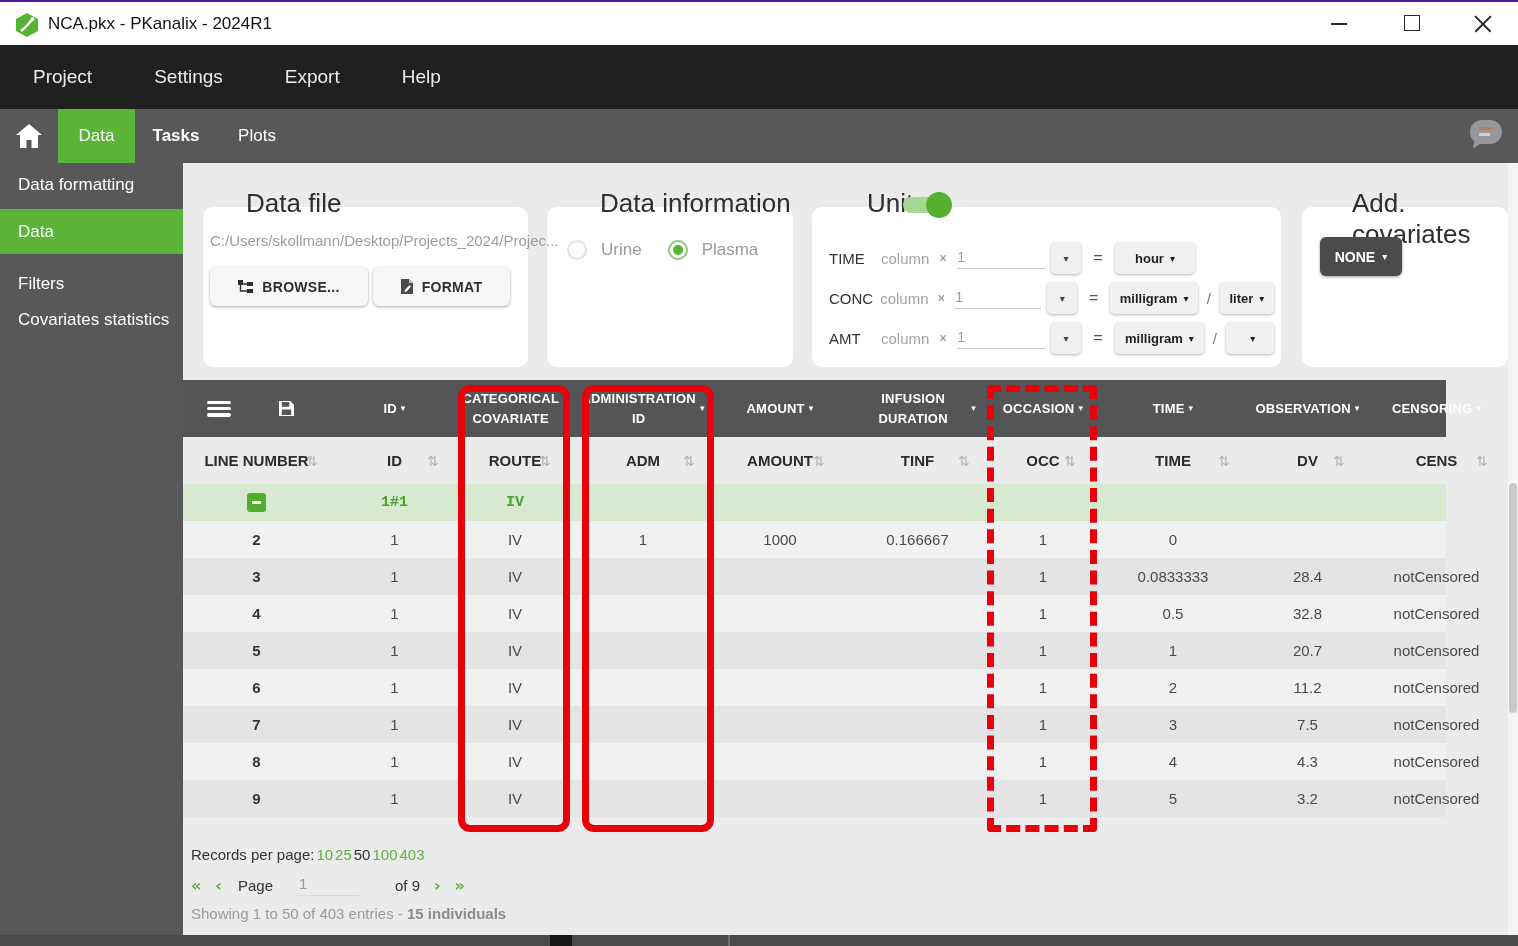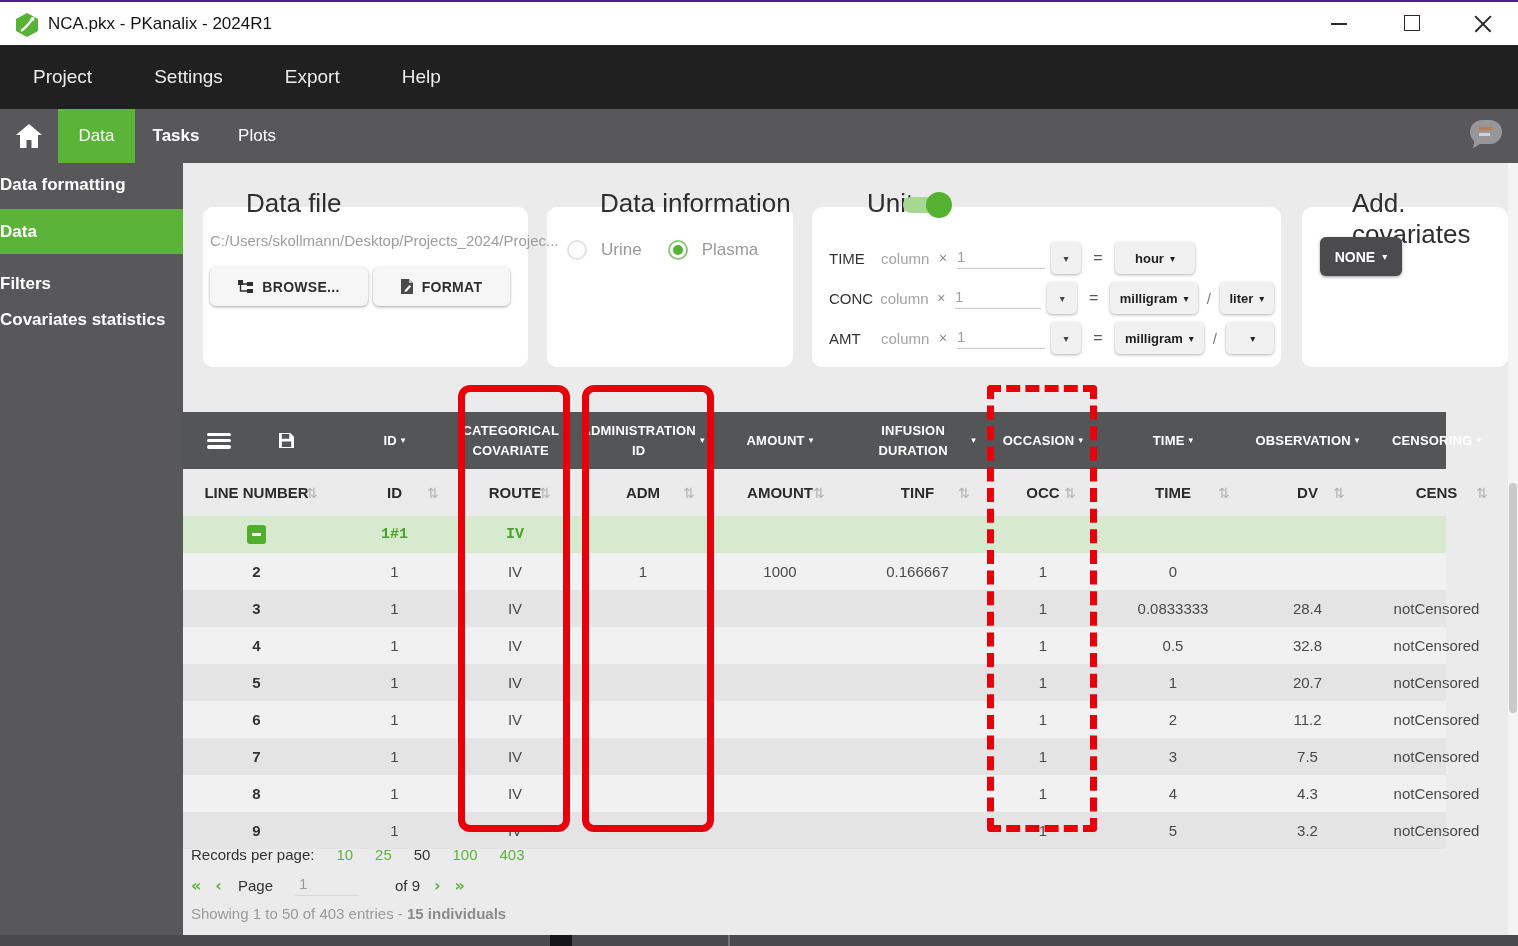--- a/index.html
+++ b/index.html
@@ -34,21 +34,21 @@
   .tab-data  { left:58px;  width:77px; background:#5bb437; }
   .tab-tasks { left:135px; width:82px; font-weight:bold; }
   .tab-plots { left:217px; width:80px; }
   .chat-icon { position:absolute; left:1470px; top:120px; width:32px; height:24px; background:#97979a; border-radius:12px; }
   .chat-icon::after { content:""; position:absolute; left:4px; bottom:-6px; border:6px solid transparent; border-top-color:#97979a; border-left-color:#97979a; transform:rotate(12deg); }
   .chat-line1 { position:absolute; left:9px; top:7px; width:14px; height:3px; background:#bb7e50; }
   .chat-line2 { position:absolute; left:9px; top:13px; width:11px; height:3px; background:#d2d2d4; }
 
   
   .sidebar { position:absolute; top:163px; left:0; width:183px; height:772px; background:#58585a; }
-  .side-item { position:absolute; left:0; width:183px; color:#fff; font-weight:bold; font-size:17px; display:flex; align-items:center; }
+  .side-item { position:absolute; left:0; width:183px; color:#fff; font-weight:normal; font-size:17px; padding-left:18px; display:flex; align-items:center; }
   .side-item.plain { height:30px; }
   .si-0 { top:7px; }
   .si-1 { top:46px; height:45px; background:#5bb437; }
   .si-2 { top:106px; }
   .si-3 { top:142px; }
 
   
   .panel { position:absolute; background:#fff; border-radius:10px; }
   #panel-datafile { left:203px; top:207px; width:325px; height:160px; }
   #panel-datainfo { left:547px; top:207px; width:246px; height:160px; }
@@ -87,21 +87,21 @@
   .u-eq { width:34px; text-align:center; font-size:16px; color:#555; }
   .unit-btn { min-width:48px; height:32px; padding:0 10px; border-radius:5px; background:#f1f1f1; box-shadow:0 1px 3px rgba(0,0,0,0.3);
     display:flex; align-items:center; justify-content:center; gap:6px; font-weight:bold; font-size:13px; color:#1f1f1f; cursor:default; }
   .u-slash { width:22px; text-align:center; font-size:15px; color:#777; }
   .caret { font-size:10px; color:inherit; font-family:"DejaVu Sans", sans-serif; }
 
   #btn-none { position:absolute; left:1320px; top:237px; width:82px; height:39px; background:#4b4b4d; border-radius:6px;
     box-shadow:0 1px 3px rgba(0,0,0,0.4); color:#fff; font-weight:bold; font-size:14px; display:flex; align-items:center; justify-content:center; gap:7px; z-index:3; }
 
   
-  .dtable { position:absolute; left:183px; top:412px; width:1263px; z-index:2; }
+  .dtable { position:absolute; left:183px; top:380px; width:1263px; z-index:2; }
   .grid-row { display:grid; grid-template-columns:147px 129px 112px 144px 130px 145px 106px 154px 115px 143px; }
   .group-row { height:57px; background:#545557; }
   .group-cell { color:#fff; font-weight:bold; font-size:13px; line-height:1.5; display:flex; align-items:center; justify-content:center; text-align:center; letter-spacing:0.2px; }
   .group-cell .caret { margin-left:4px; font-size:9px; }
   .narrow { padding:0 14px;align-items:center; }
   .gc-icons { display:flex; align-items:center; justify-content:flex-start; padding-left:24px; gap:48px; }
   .burger { width:24px; height:16px; display:flex; flex-direction:column; justify-content:space-between; }
   .burger span { display:block; height:3.2px; background:#fff; border-radius:2px; }
 
   .sub-row { height:47px; background:#ebebeb; }
@@ -118,21 +118,21 @@
   .minus-icon { display:inline-flex; align-items:center; justify-content:center; width:19px; height:19px; border-radius:3px; background:#4fae2c; vertical-align:middle; }
   .minus-bar { width:9px; height:3px; background:#fff; }
 
   
   .red-box { position:absolute; z-index:6; border-radius:12px; }
   #red1 { left:458px; top:385px; width:112px; height:447px; border:7px solid #e8000b; }
   #red2 { left:582px; top:385px; width:132px; height:447px; border:7px solid #e8000b; }
   #red3 { left:987px; top:385px; width:110px; height:447px; border:7px dashed #e8000b; border-radius:4px; }
 
   
-  .records { position:absolute; left:191px; top:846px; font-size:15px; color:#333; display:flex; gap:22px; z-index:2; }
+  .records { position:absolute; left:191px; top:846px; font-size:15px; color:#333; display:flex; gap:2px; z-index:2; }
   .rec-opt { color:#5db33c;text-align:center; }
   .rec-opt.sel { color:#333; font-weight:normal; }
   .pager { position:absolute; left:191px; top:875px; display:flex; align-items:center; font-size:15px; color:#333; z-index:2; }
   .pg-arrow { color:#5db33c; font-weight:bold; font-size:16px; font-family:"DejaVu Sans", sans-serif; }
   .pg-first { margin-right:14px; } .pg-prev { margin-right:16px; }
   .pg-input { width:64px; margin-left:22px; color:#999; border-bottom:1px solid #d8d8d8; padding:0 4px 3px 4px; }
   .pg-of { margin-left:36px; margin-right:14px; }
   .pg-next { margin-right:14px; }
   .summary { position:absolute; left:191px; top:905px; font-size:15px; color:#9b9b9b; z-index:2; }
   .summary b { color:#8c8c8c; }

